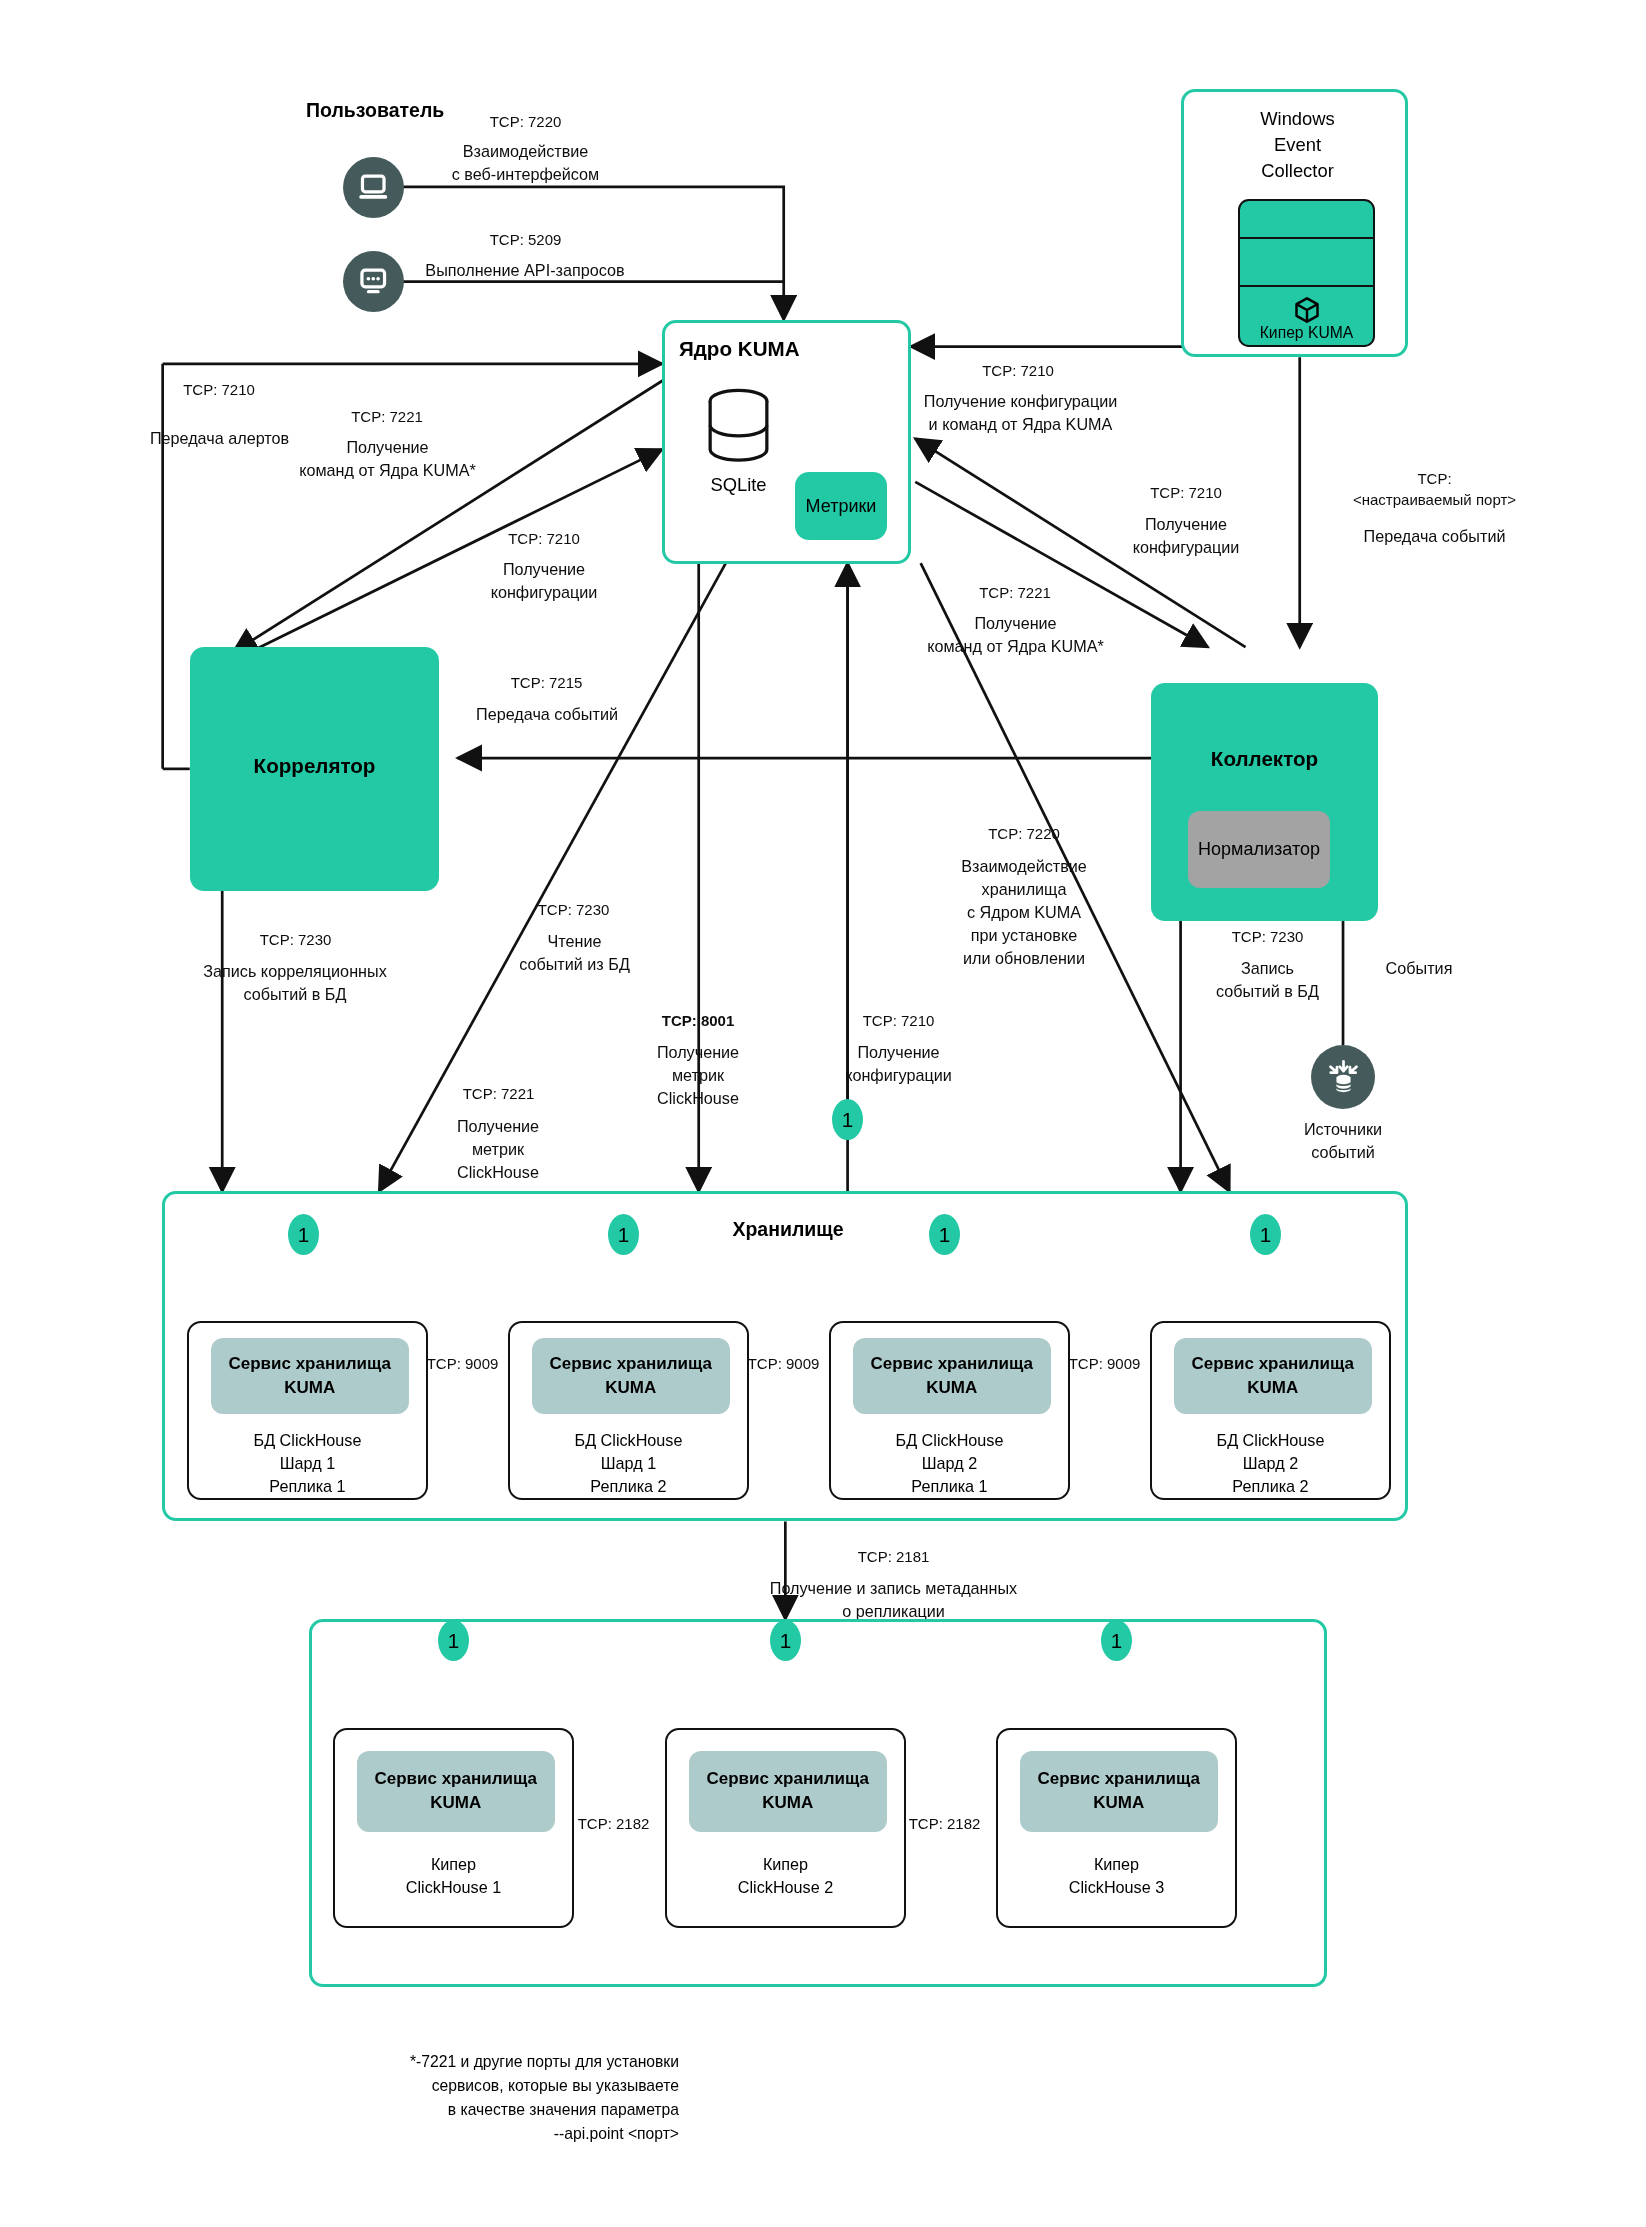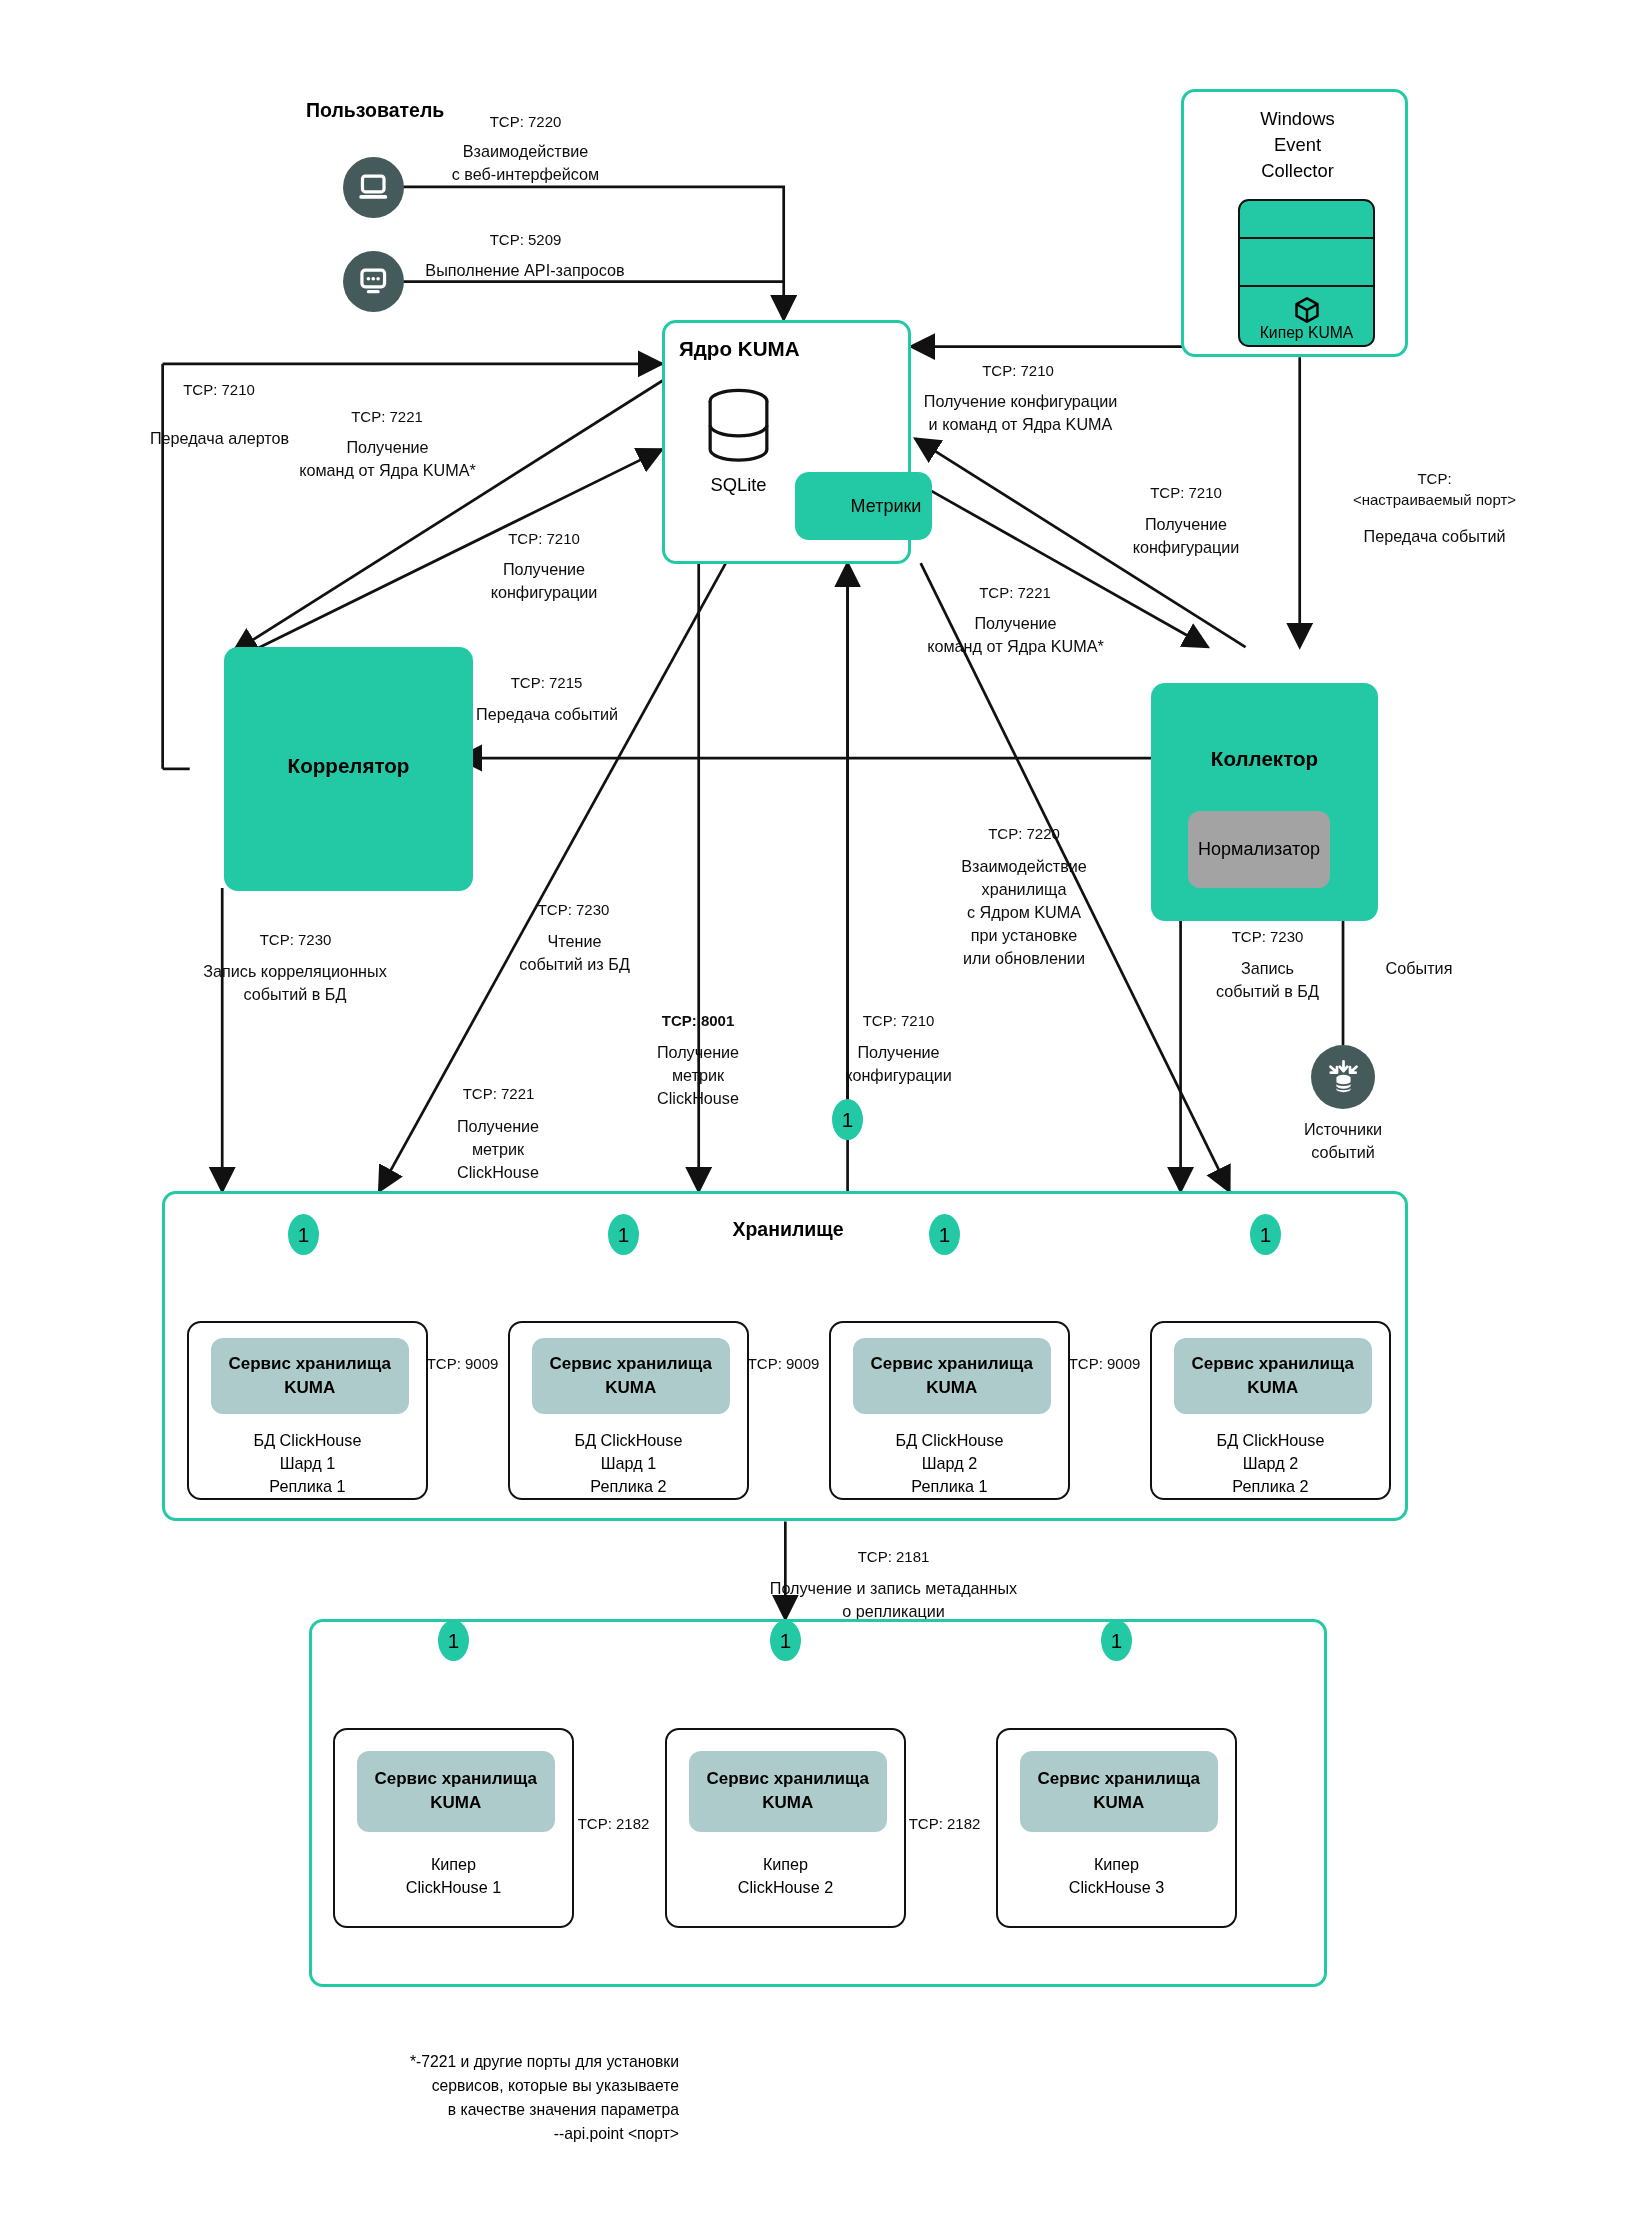--- a/index.html
+++ b/index.html
@@ -9,21 +9,21 @@
 
   .lbl{position:absolute;text-align:center;line-height:1.42;color:#0d0d0d;white-space:pre-line;}
   .lbl.port{font-size:15px;}
   .lbl.desc{font-size:16.2px;}
 
   .node{position:absolute;box-sizing:border-box;}
 
   
   .tealbox{border:3.8px solid #23c9a5;border-radius:14px;background:#fff;}
   
-  .tealfill{background:#23c9a5;border-radius:14px;padding-left:45px;}
+  .tealfill{background:#23c9a5;border-radius:14px;}
   .whitefill{background:#a3a3a3;border-radius:12px;}
   .graybox{background:#aecbcb;border-radius:12px;}
   .plainbox{border:2.2px solid #111;border-radius:14px;background:#fff;}
   .ctr{display:flex;align-items:center;justify-content:center;text-align:center;}
 
   .circicon{position:absolute;background:#455a5a;border-radius:50%;display:flex;align-items:center;justify-content:center;}
   .badge{position:absolute;width:31px;height:41px;background:#23c9a5;border-radius:50%;
          display:flex;align-items:center;justify-content:center;font-size:20.6px;color:#000;}
 
   .footnote{position:absolute;font-size:15.7px;line-height:1.52;white-space:pre-line;text-align:right;}
@@ -182,21 +182,21 @@
   <div class="lbl desc" style="left:1321px;top:525px;width:227px;">Передача событий</div>
 
   <div class="lbl port" style="left:1105px;top:482px;width:162px;">TCP: 7210</div>
   <div class="lbl desc" style="left:1102px;top:513px;width:168px;">Получение
 конфигурации</div>
 
   <div class="lbl port" style="left:934px;top:582px;width:162px;">TCP: 7221</div>
   <div class="lbl desc" style="left:888px;top:612px;width:255px;">Получение
 команд от Ядра KUMA*</div>
 
-  <div class="node tealfill" style="left:190px;top:647px;width:249px;height:244px;margin-left:34px;">
+  <div class="node tealfill" style="left:190px;top:647px;width:249px;height:244px;">
     <div style="position:absolute;left:0;top:107px;width:100%;text-align:center;font-weight:bold;font-size:20.6px;">Коррелятор</div>
   </div>
 
   <div class="lbl port" style="left:460px;top:672px;width:173px;">TCP: 7215</div>
   <div class="lbl desc" style="left:455px;top:703px;width:184px;">Передача событий</div>
 
   <div class="node tealfill" style="left:1151px;top:683px;width:227px;height:238px;">
     <div style="position:absolute;left:0;top:64px;width:100%;text-align:center;font-weight:bold;font-size:20.6px;">Коллектор</div>
     <div class="whitefill ctr" style="position:absolute;left:37px;top:128px;width:142px;height:77px;font-size:18px;">Нормализатор</div>
   </div>

